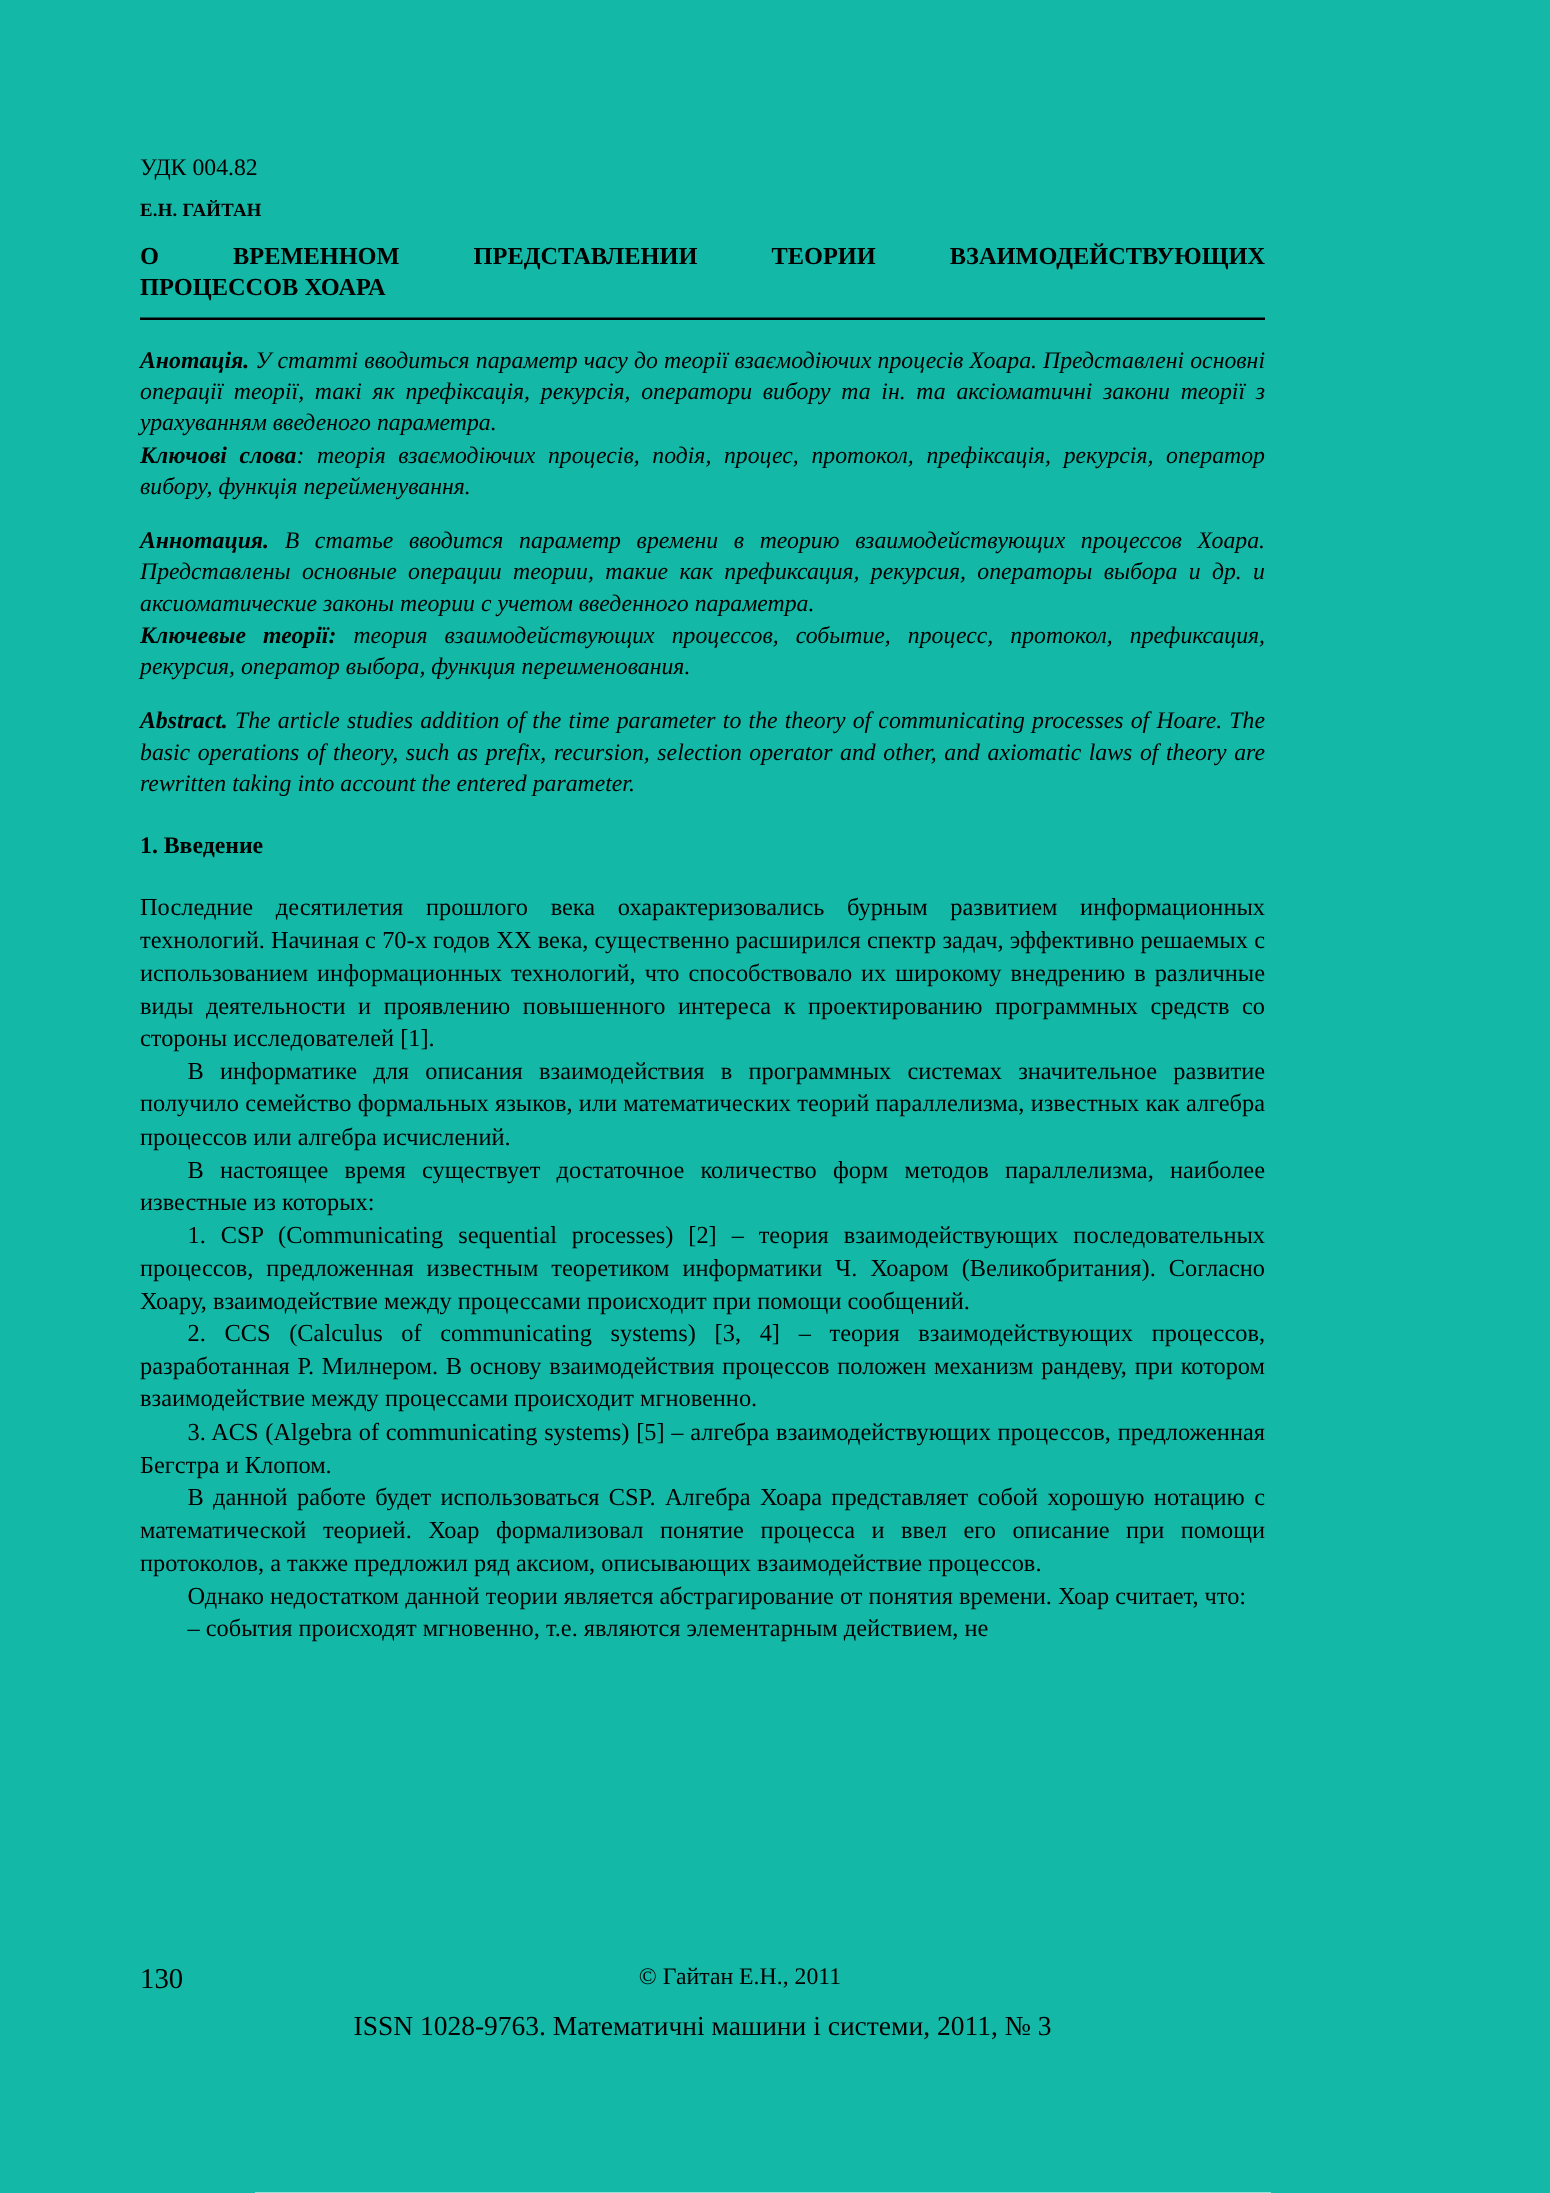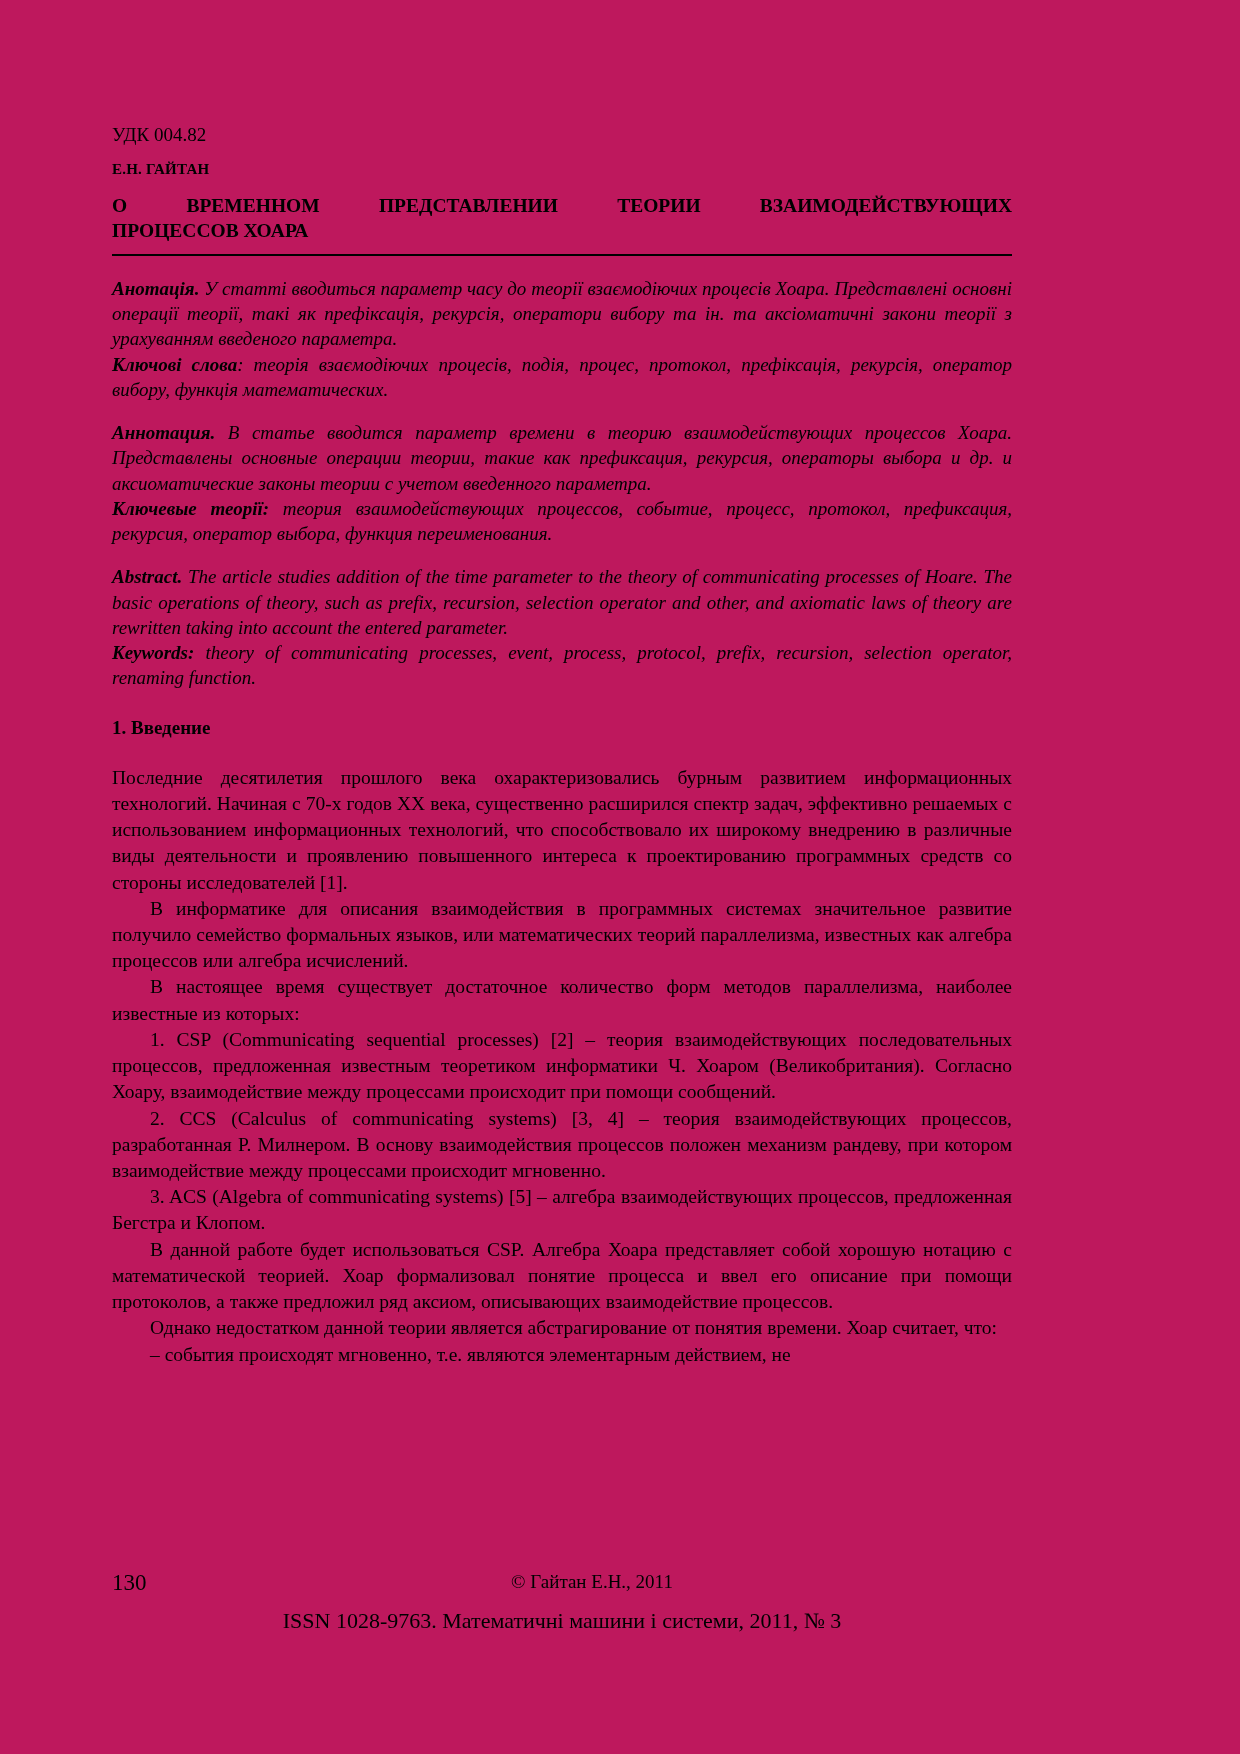--- a/index.html
+++ b/index.html
@@ -5,21 +5,21 @@
   html, body {
     margin: 0;
     padding: 0;
     background: #ffffff;
   }
   .page {
     position: relative;
     width: 1240px;
     height: 1754px;
     margin: 0 auto;
-    background: #be185d;
+    background: #14b8a6;
     font-family: "Liberation Serif", "DejaVu Serif", serif;
     color: #000000;
     box-sizing: border-box;
   }
   .content {
     position: absolute;
     left: 112px;
     top: 124px;
     width: 900px;
   }
@@ -130,31 +130,30 @@
 
     <div class="title">
       <span class="l1">О  ВРЕМЕННОМ  ПРЕДСТАВЛЕНИИ  ТЕОРИИ  ВЗАИМОДЕЙСТВУЮЩИХ</span>
       <span>ПРОЦЕССОВ ХОАРА</span>
     </div>
 
     <hr class="rule">
 
     <div class="abs-block">
       <p><span class="lead">Анотація.</span><span> У статті вводиться параметр часу до теорії взаємодіючих процесів Хоара. Представлені основні операції теорії, такі як префіксація, рекурсія, оператори вибору  та ін. та аксіоматичні закони теорії з урахуванням введеного параметра.</span></p>
-      <p><span class="lead">Ключові слова</span><span>: теорія взаємодіючих процесів, подія, процес, протокол, префіксація, рекурсія, оператор вибору, функція математических.</span></p>
+      <p><span class="lead">Ключові слова</span><span>: теорія взаємодіючих процесів, подія, процес, протокол, префіксація, рекурсія, оператор вибору, функція перейменування.</span></p>
     </div>
 
     <div class="abs-block">
       <p><span class="lead">Аннотация.</span><span> В статье вводится параметр времени в теорию взаимодействующих процессов Хоара. Представлены основные операции теории, такие как префиксация, рекурсия, операторы выбора и др. и аксиоматические законы теории с учетом введенного параметра.</span></p>
       <p><span class="lead">Ключевые теорії:</span><span> теория взаимодействующих процессов, событие, процесс, протокол, префиксация, рекурсия, оператор выбора, функция переименования.</span></p>
     </div>
 
     <div class="abs-block">
       <p><span class="lead">Abstract.</span><span> The article studies addition of the time parameter to the theory of communicating processes of Hoare. The basic operations of theory, such as prefix, recursion, selection operator and other, and axiomatic laws of theory are rewritten taking into account the entered parameter.</span></p>
-      <p><span class="lead">Keywords:</span><span> theory of communicating processes, event, process, protocol, prefix, recursion, selection operator, renaming function.</span></p>
     </div>
 
     <div class="section-head">1. Введение</div>
 
     <div class="body-text">
       <p>Последние десятилетия прошлого века охарактеризовались бурным развитием информационных технологий. Начиная с 70-х годов XX века, существенно расширился спектр задач, эффективно решаемых с использованием информационных технологий, что способствовало их широкому внедрению в различные виды деятельности и проявлению повышенного интереса к проектированию программных средств со стороны исследователей [1].</p>
       <p class="ind">В информатике для описания взаимодействия в программных системах значительное развитие получило семейство формальных языков, или математических теорий параллелизма, известных как алгебра процессов или алгебра исчислений.</p>
       <p class="ind">В настоящее время существует достаточное количество форм методов параллелизма, наиболее известные из которых:</p>
       <p class="ind">1. CSP (Communicating sequential processes) [2] – теория взаимодействующих последовательных процессов, предложенная известным теоретиком информатики Ч. Хоаром (Великобритания). Согласно Хоару, взаимодействие между процессами происходит при помощи сообщений.</p>
       <p class="ind">2. CCS (Calculus of communicating systems) [3, 4] – теория взаимодействующих процессов, разработанная Р. Милнером. В основу взаимодействия процессов положен механизм рандеву, при котором взаимодействие между процессами происходит мгновенно.</p>

